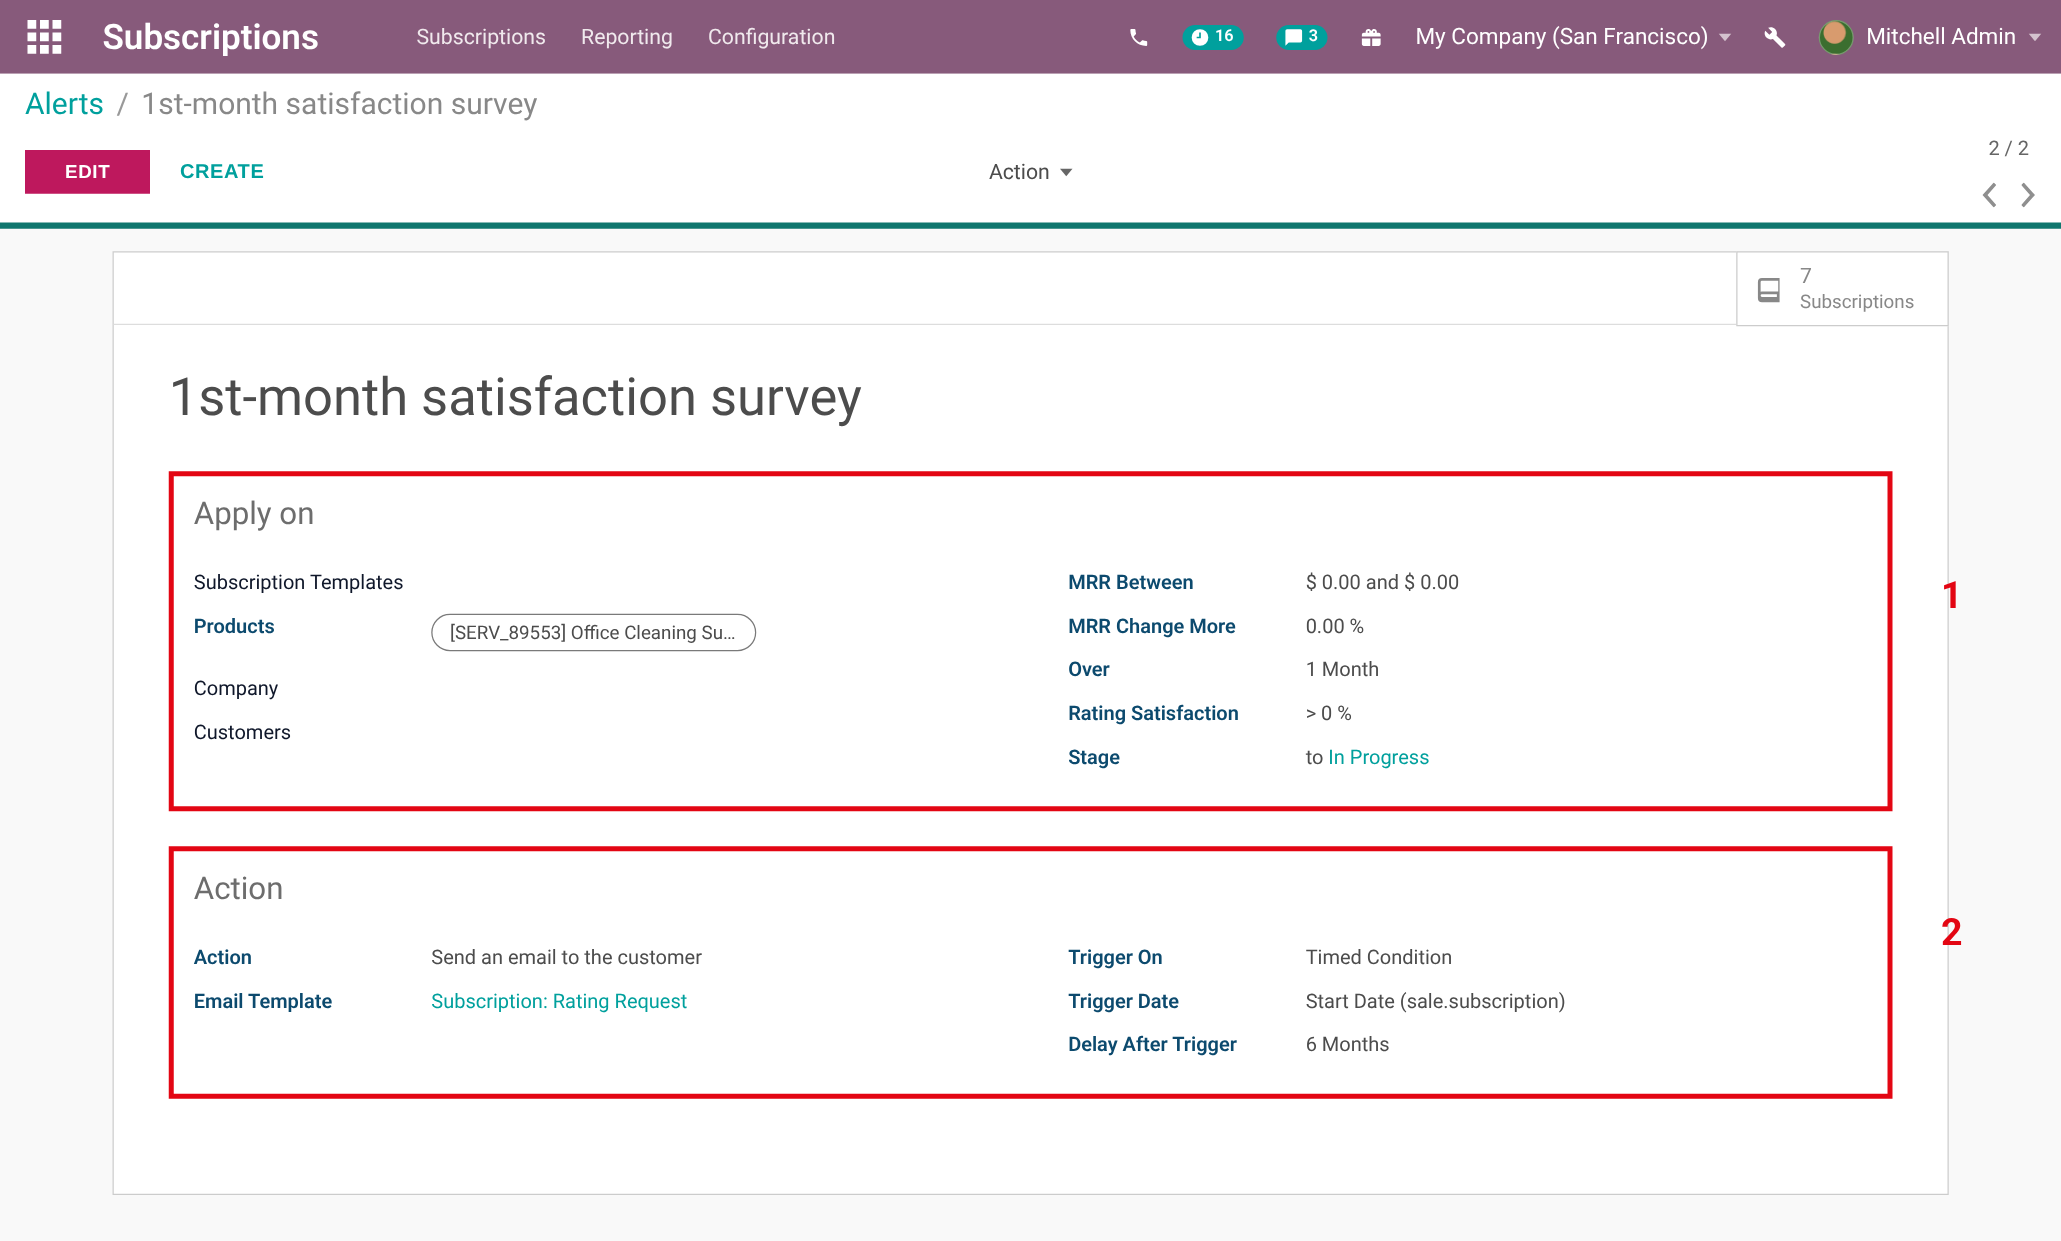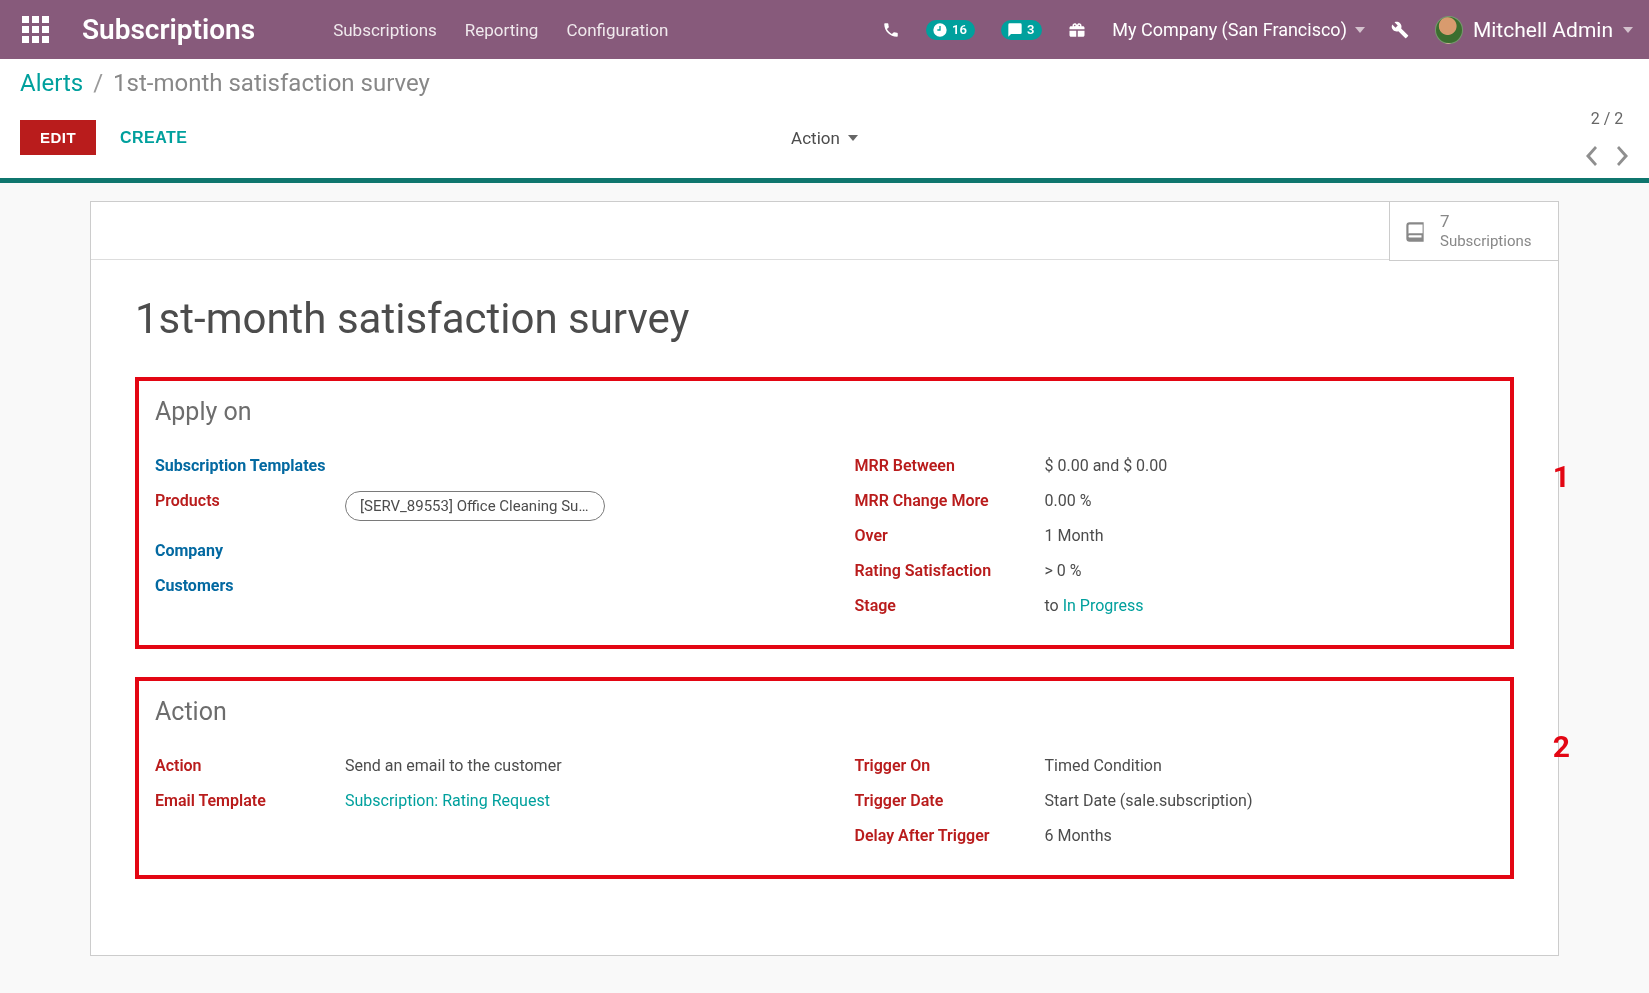--- a/index.html
+++ b/index.html
@@ -72,43 +72,43 @@
     width: 0; height: 0;
     border-left: 5px solid transparent;
     border-right: 5px solid transparent;
     border-top: 6px solid #d4c2ce;
   }
   .avatar {
     width: 28px; height: 28px; border-radius: 50%;
     background: radial-gradient(circle at 45% 35%, #d89b6e 0%, #d89b6e 38%, #3b6e2f 42%, #3b6e2f 100%);
     border: 1px solid rgba(255,255,255,0.3);
   }
-  .user-area { display: flex; align-items: center; gap: 10px; cursor: pointer; font-size: 21px; }
+  .user-area { display: flex; align-items: center; gap: 10px; cursor: pointer; font-size: 18px; }
 
   
   .controlbar {
     background: #fff;
     border-bottom: 5px solid #0f766e;
     padding: 10px 20px 0 20px;
   }
   .breadcrumb { display: flex; align-items: baseline; gap: 10px; font-size: 24px; margin-bottom: 6px; }
   .breadcrumb a { color: #00A09D; text-decoration: none; }
   .breadcrumb .sep { color: #999; }
   .breadcrumb .current { color: #888; }
   .controls-row {
     display: grid;
     grid-template-columns: 1fr auto 1fr;
     align-items: center;
     padding: 6px 0 12px 0;
   }
   .btn-edit {
-    background: #b91c1c;
+    background: #be185d;
     color: white;
     border: none;
-    padding: 9px 20px;
+    padding: 9px 32px;
     font-size: 15px;
     font-weight: 600;
     cursor: pointer;
     letter-spacing: 0.5px;
   }
   .btn-create {
     background: none;
     border: none;
     color: #00A09D;
     font-size: 16px;
@@ -177,23 +177,23 @@
     display: grid;
     grid-template-columns: 1fr 1fr;
     gap: 60px;
   }
   .field-row { display: flex; align-items: flex-start; padding: 8px 0; }
   .field-label {
     width: 190px;
     min-width: 190px;
     font-size: 16px;
     font-weight: 600;
-    color: #b91c1c;
-  }
-  .field-label.muted { color: #0369a1; font-weight: 700; }
+    color: #0c4a6e;
+  }
+  .field-label.muted { color: #0f172a; font-weight: 400; }
   .field-value { flex: 1; font-size: 16px; color: #4c4c4c; }
   .chip {
     display: inline-block;
     border: 1px solid #7a7a7a;
     border-radius: 18px;
     padding: 5px 14px;
     font-size: 15px;
     color: #4c4c4c;
     max-width: 260px;
     white-space: nowrap;

